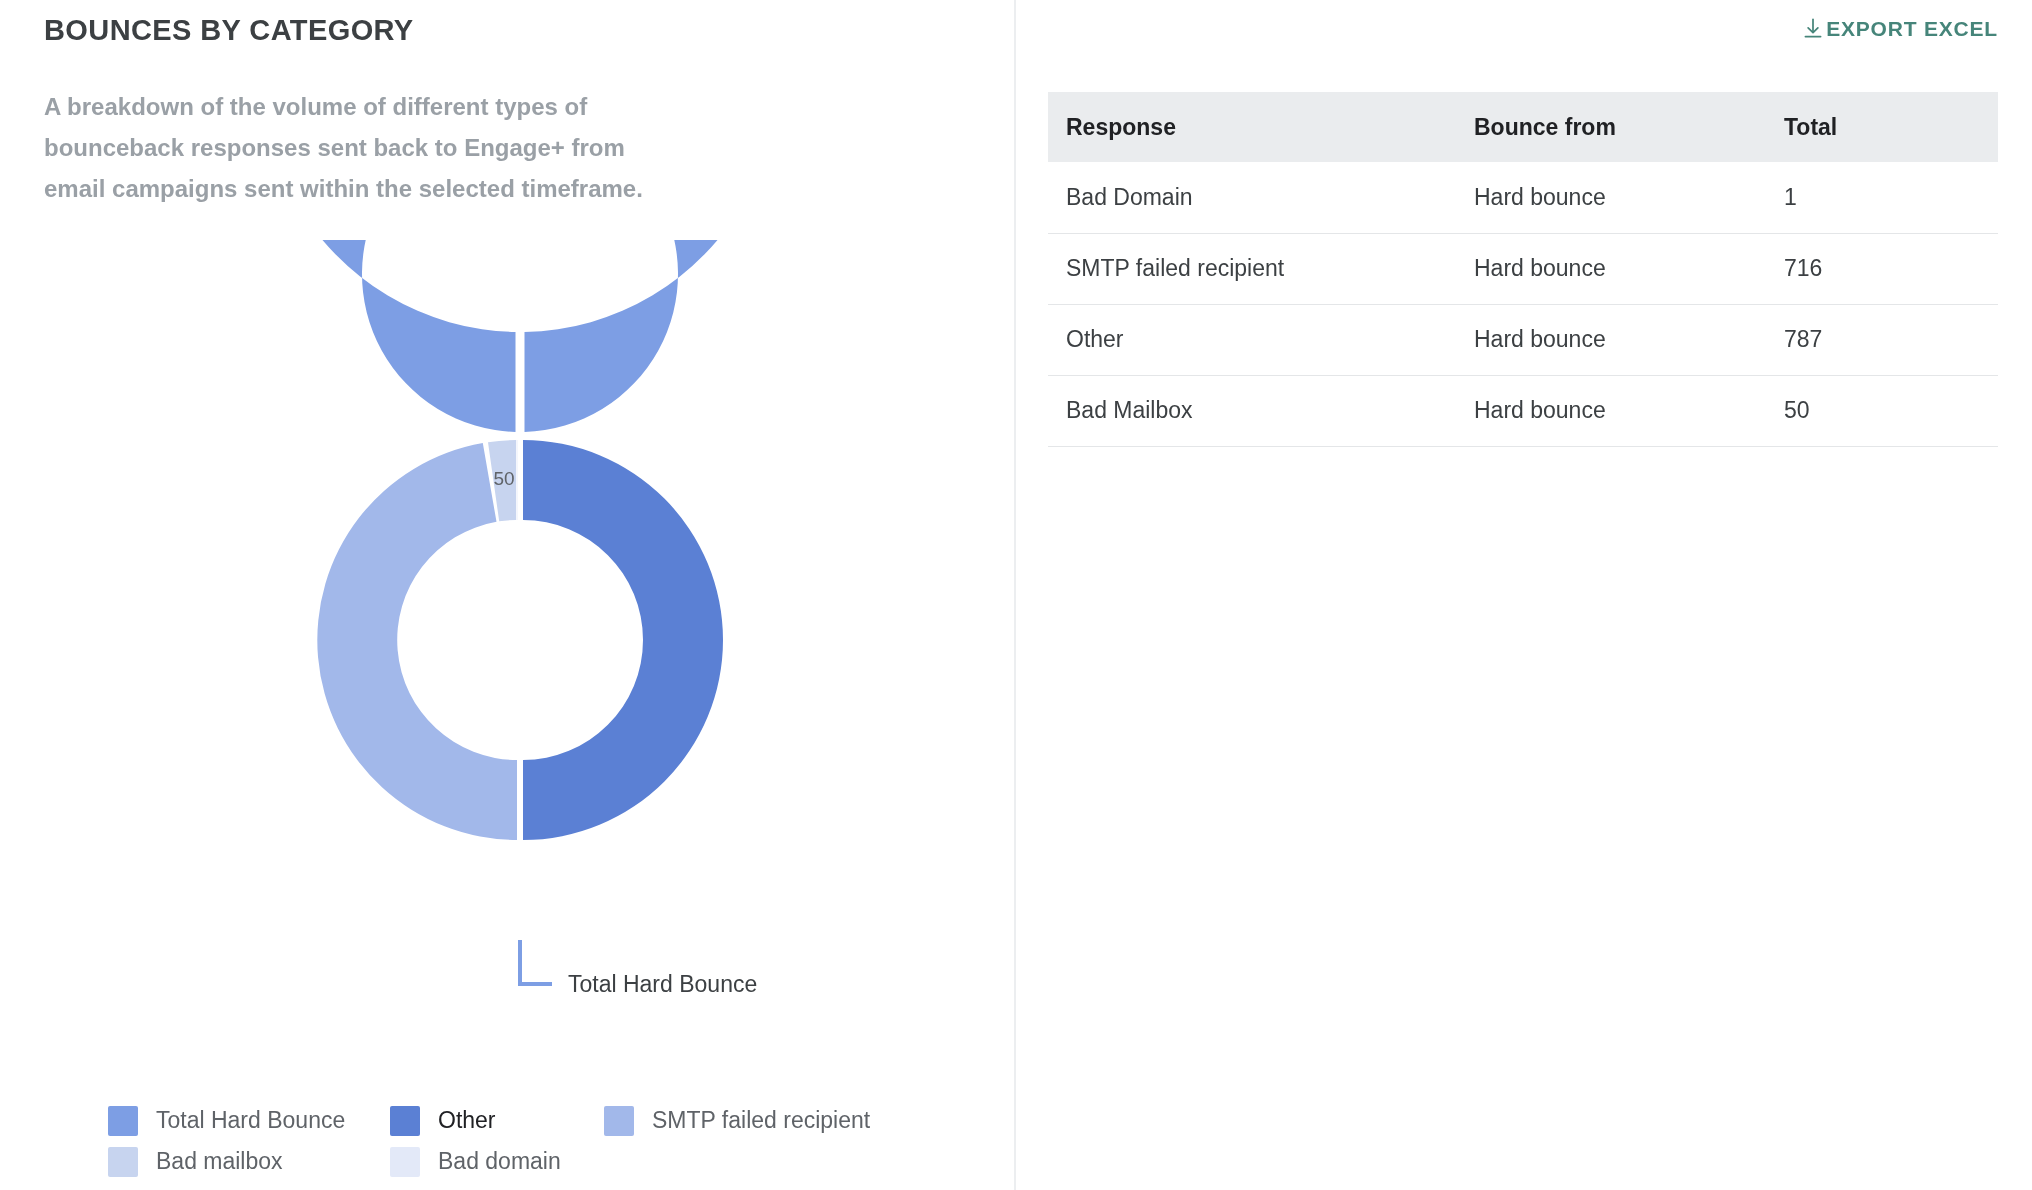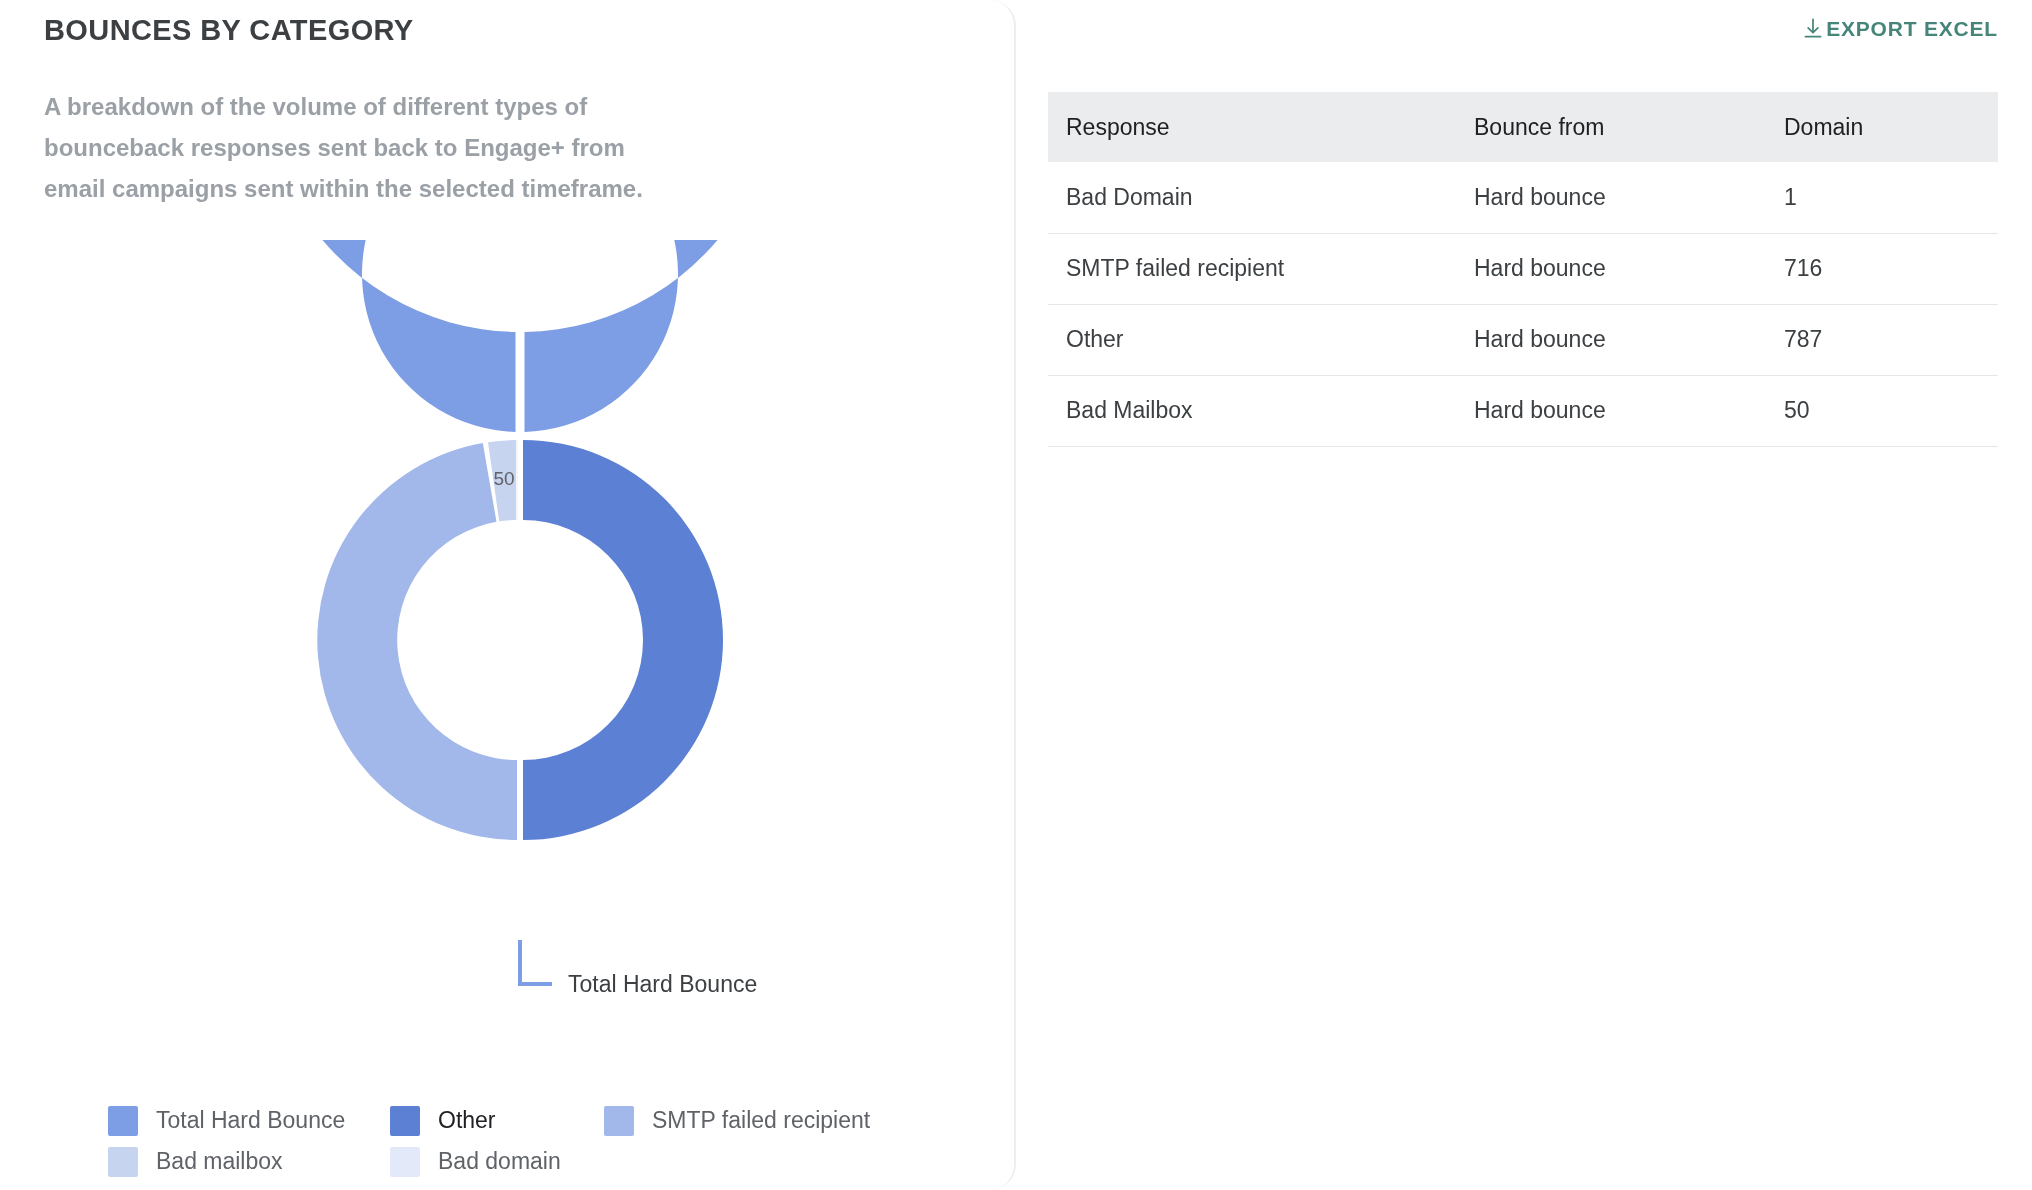--- a/index.html
+++ b/index.html
@@ -11,21 +11,20 @@
   }
   .page { position: relative; width: 2032px; height: 1190px; display: flex; }
 
   
   .left-panel {
     position: relative;
     width: 1016px;
     height: 1190px;
     border-right: 2px solid #eceef0;
     flex: 0 0 1016px;
-    border-radius: 26px;
   }
   .panel-title {
     position: absolute;
     left: 44px; top: 14px;
     font-size: 29px;
     font-weight: bold;
     letter-spacing: 0.4px;
     color: #3c4043;
     text-transform: uppercase;
     font-stretch: condensed;
@@ -110,21 +109,21 @@
     left: 32px; top: 92px;
     width: 950px;
     border-collapse: collapse;
     table-layout: fixed;
   }
   .data-table thead th {
     background: #eaecee;
     height: 70px;
     text-align: left;
     font-size: 23px;
-    font-weight: normal;
+    font-weight: bold;
     color: #202124;
     padding: 0 0 0 18px;
   }
   .data-table tbody td {
     height: 71px;
     font-size: 23px;
     color: #3c4043;
     padding: 0 0 0 18px;
     border-bottom: 1px solid #e4e6e8;
   }
@@ -228,21 +227,21 @@
         <path d="M5 19 H19" fill="none" stroke="#46857a" stroke-width="1.6" stroke-linecap="round"></path>
       </svg>
       <span class="export-label">EXPORT EXCEL</span>
     </div>
 
     <table class="data-table">
       <thead>
         <tr>
           <th class="col-response">Response</th>
           <th class="col-type">Bounce from</th>
-          <th class="col-count">Domain</th>
+          <th class="col-count">Total</th>
         </tr>
       </thead>
       <tbody>
         <tr>
           <td>Bad Domain</td>
           <td>Hard bounce</td>
           <td>1</td>
         </tr>
         <tr>
           <td>SMTP failed recipient</td>

